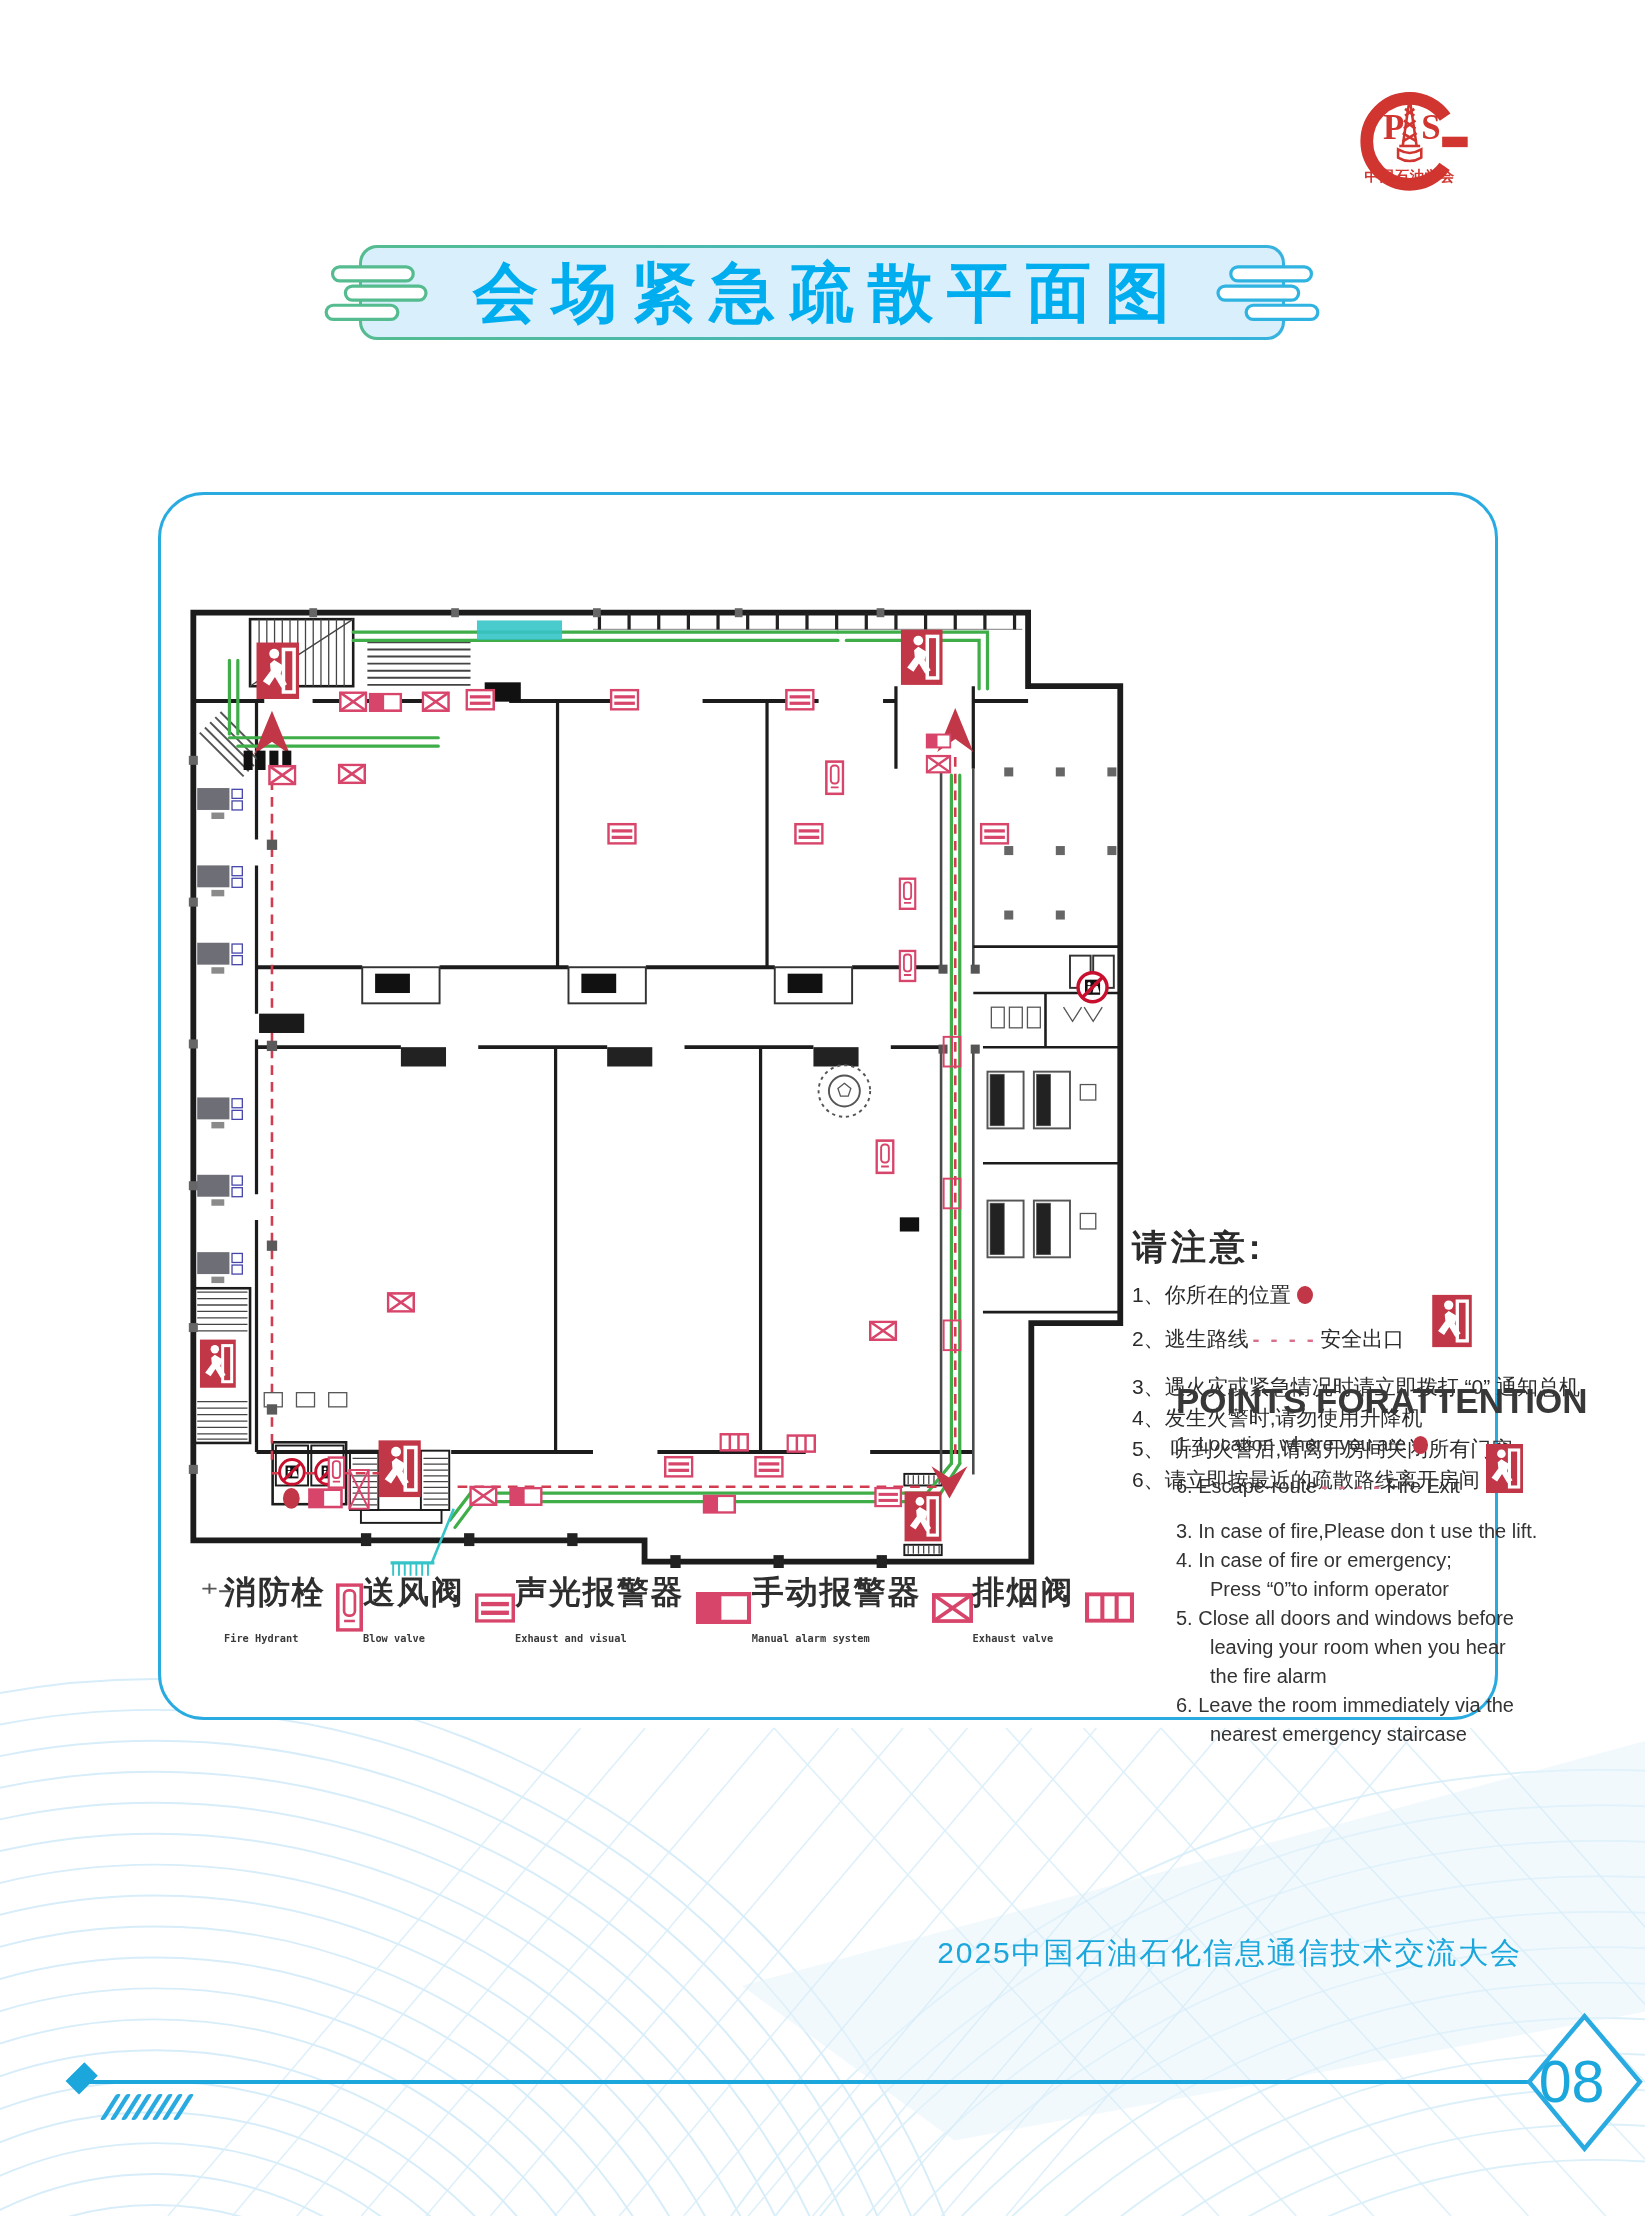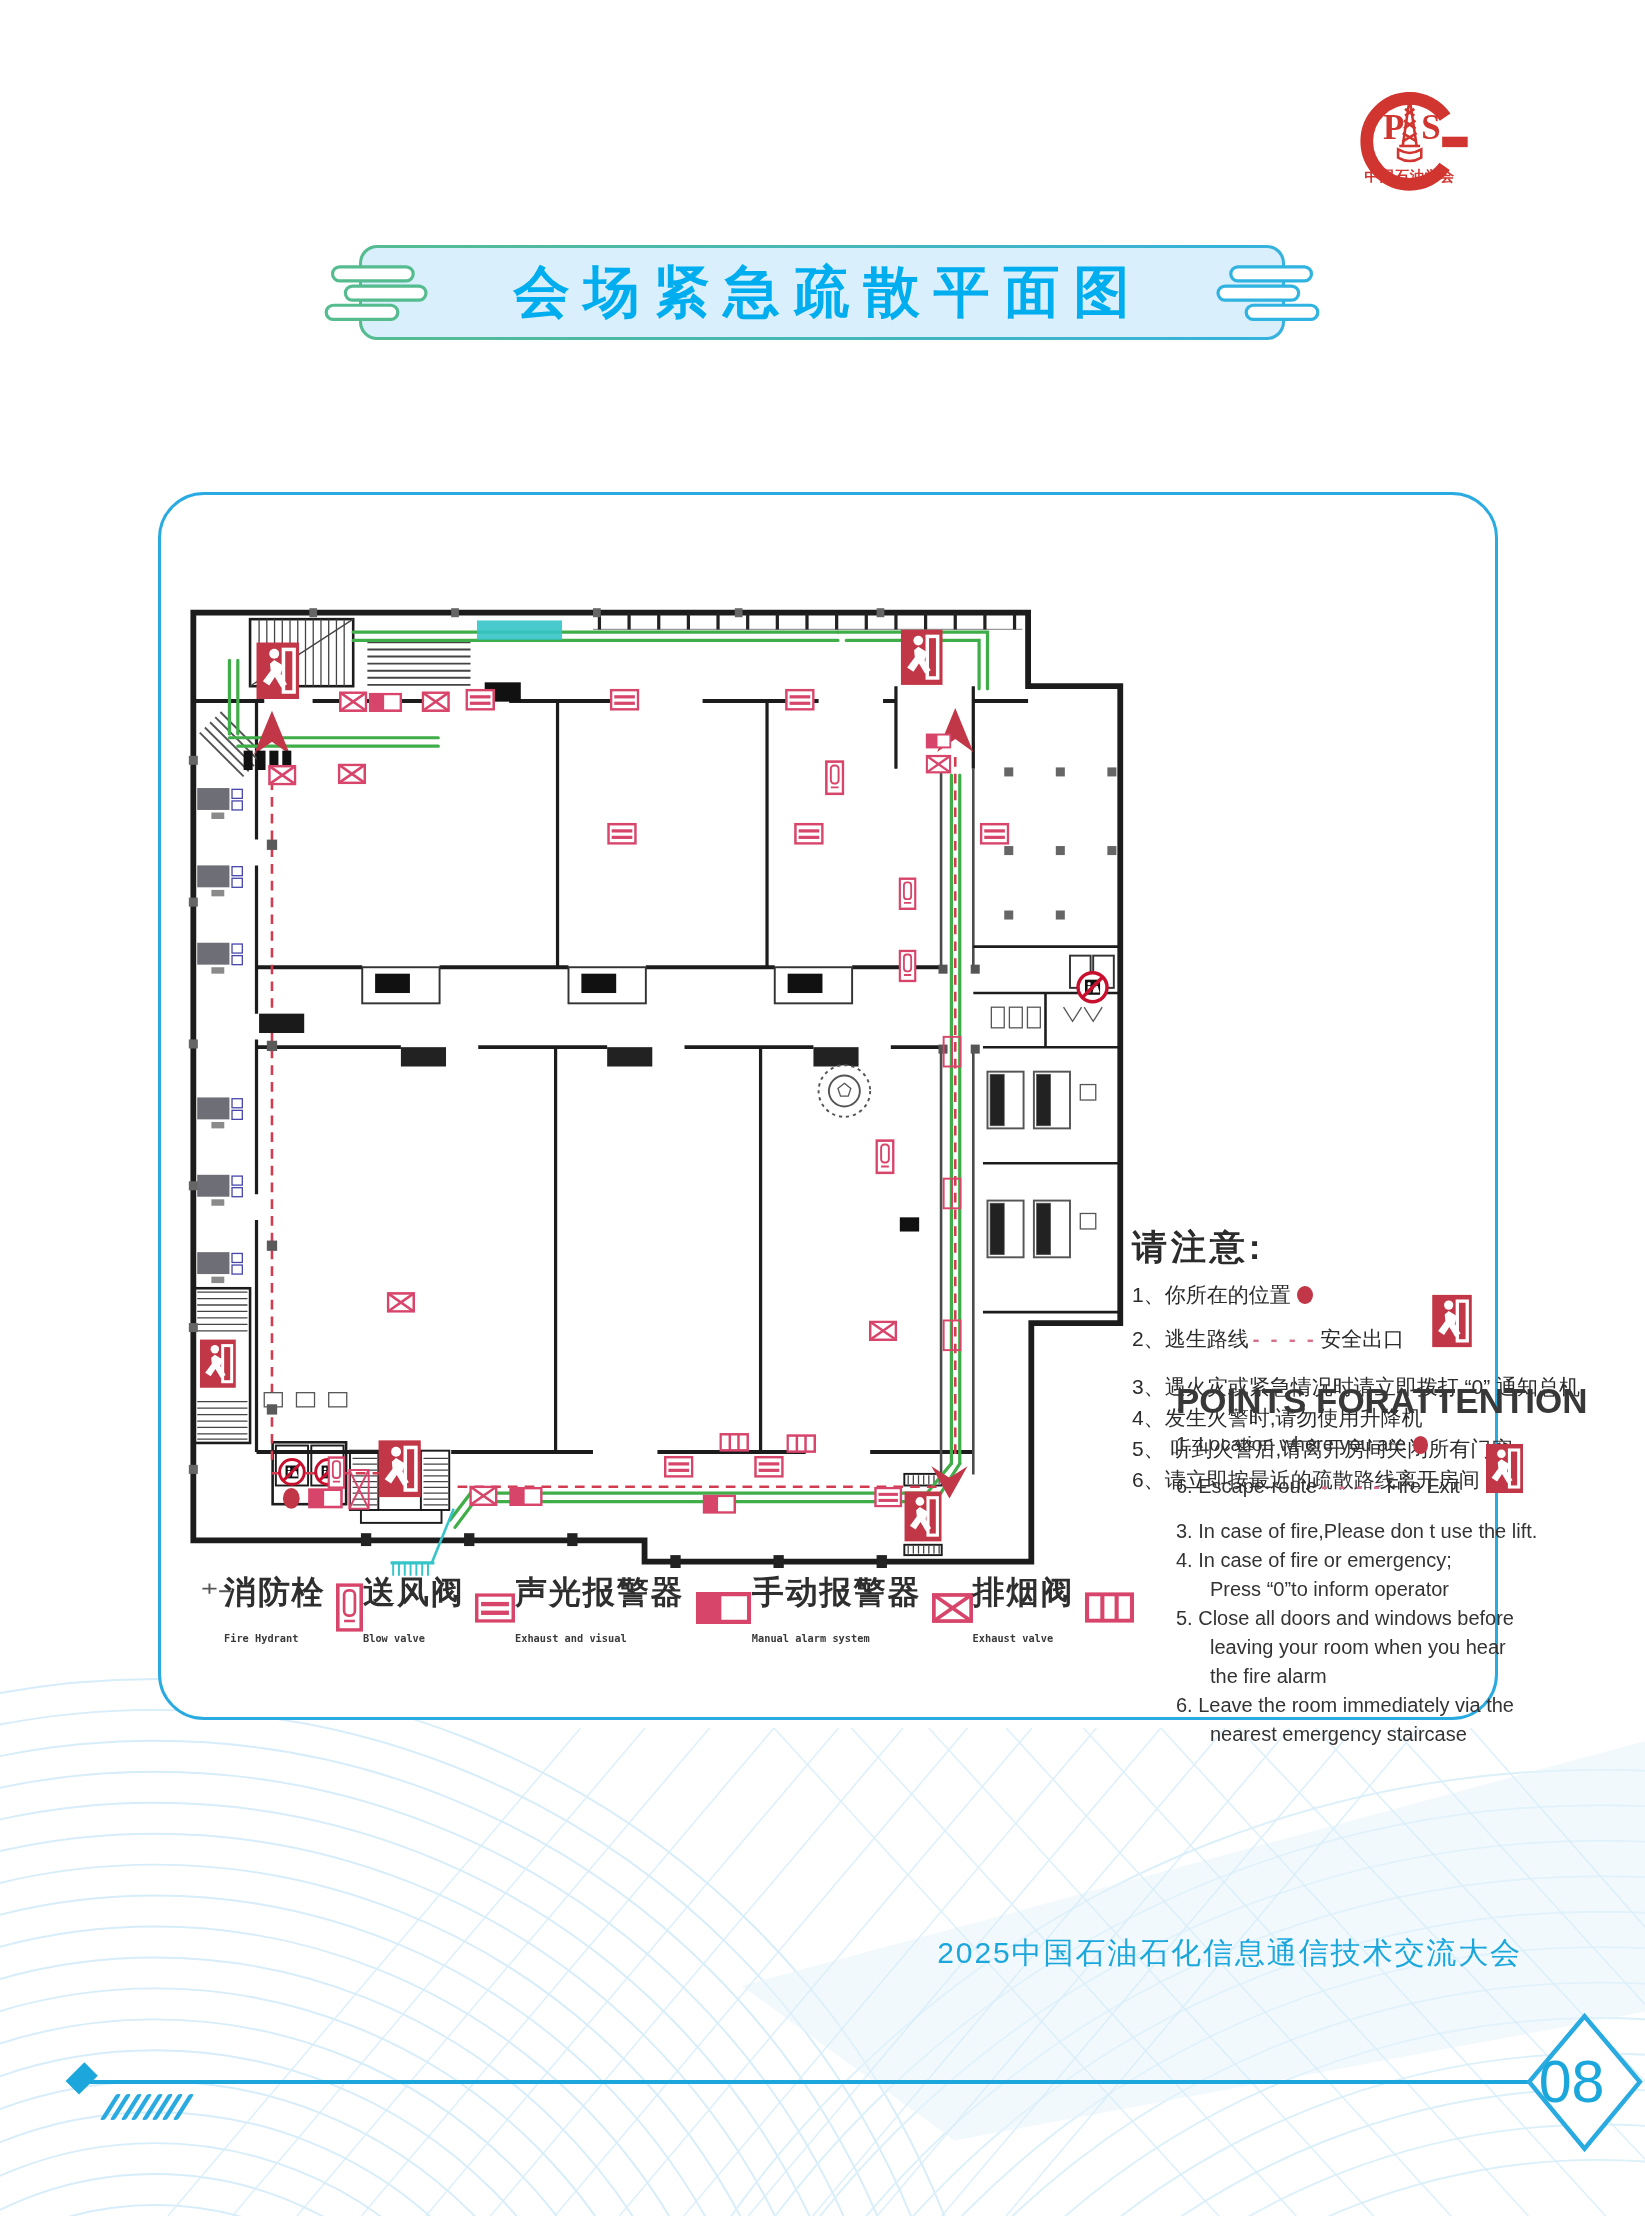--- a/index.html
+++ b/index.html
@@ -12,21 +12,21 @@
 
   
   .logo { position:absolute; left:1354px; top:83px; width:116px; height:119px; z-index:3; }
 
   
   .banner-wrap { position:absolute; left:359px; top:245px; width:926px; height:95px; z-index:3;
                  padding:2.6px; border-radius:18px;
                  background:linear-gradient(90deg,#55BC90,#35B2DE); }
   .banner-inner { position:relative; width:100%; height:100%; border-radius:15.5px; background:#D9EFFB;
                   display:flex; align-items:center; justify-content:center; }
-  .page-title { font-size:56px; font-weight:900; color:#00AEEF; letter-spacing:14px;
+  .page-title { font-size:65px; font-weight:900; color:#00AEEF; letter-spacing:14px;
                 font-family:"Liberation Sans", sans-serif; white-space:nowrap; transform:translateX(6.4px); }
   .cloud { position:absolute; top:15.5px; width:110px; height:64px; }
   .cloud.left { left:-39px; }
   .cloud.right { right:-39px; }
 
   
   .card { position:absolute; left:158px; top:492px; width:1340px; height:1228px; z-index:2;
           background:#fff; border:3.2px solid #29ABE2; border-radius:46px; }
 
   .plan { position:absolute; left:174px; top:562px; z-index:3; }

